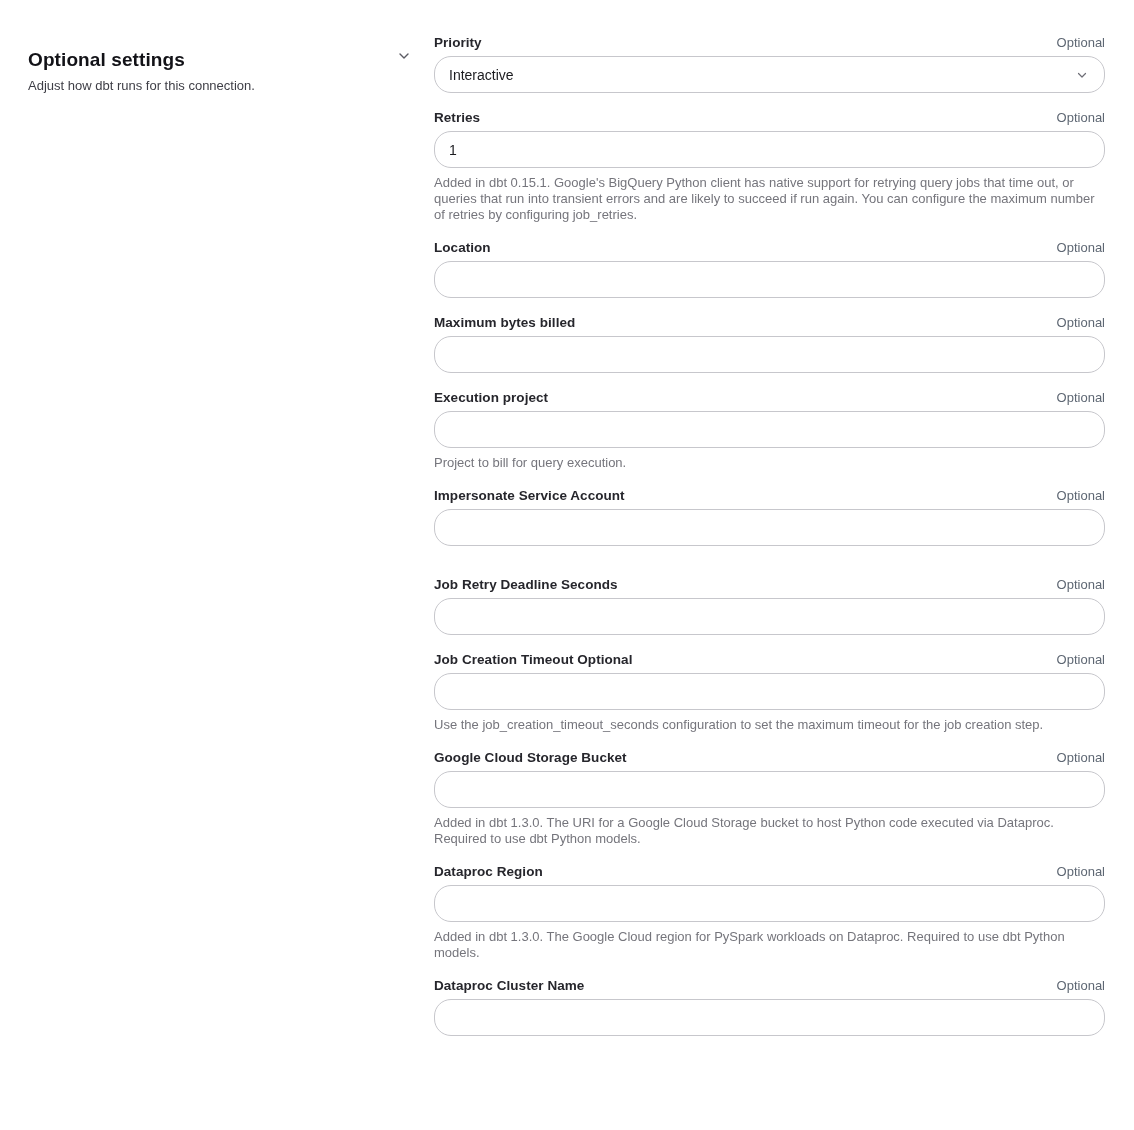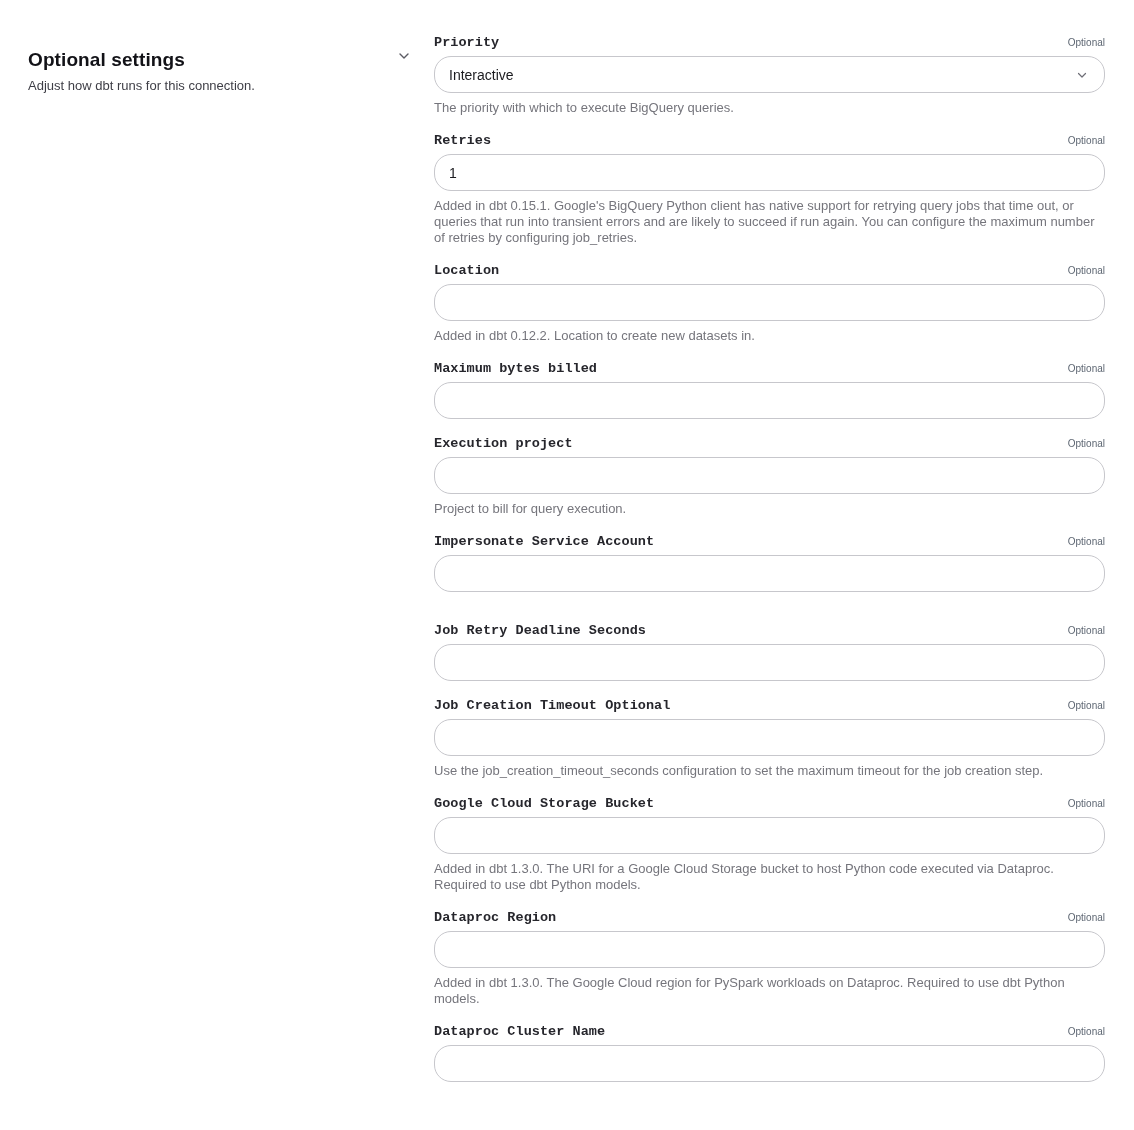--- a/index.html
+++ b/index.html
@@ -59,24 +59,23 @@
     display: flex;
     justify-content: space-between;
     align-items: baseline;
     margin-bottom: 6px;
   }
   .field-label {
     font-size: 13.5px;
     font-weight: 700;
     color: #26262c;
     letter-spacing: 0.05px;
-    font-family: Liberation Mono, monospace;
   }
   .optional-badge {
-    font-size: 10px;
+    font-size: 13px;
     font-weight: 400;
     color: #5e6773;
   }
   .field-input, .field-select {
     width: 100%;
     height: 37px;
     border: 1px solid #c7c7cc;
     border-radius: 17px;
     background: #ffffff;
     font-family: "Liberation Sans", "DejaVu Sans", sans-serif;
@@ -129,41 +128,39 @@
     </div>
 
     <div class="field-select">
       <span class="select-value">Interactive</span>
       <span class="chev" style="display:flex">
         <svg width="12" height="12" viewBox="0 0 12 12" fill="none">
           <path d="M2.5 4.5 L6 8 L9.5 4.5" stroke="currentColor" stroke-width="1.2" stroke-linecap="round" stroke-linejoin="round"></path>
         </svg>
       </span>
     </div>
-    <p class="field-help">The priority with which to execute BigQuery queries.</p>
   </div>
 
   <div class="field-group">
     <div class="field-head">
       <label class="field-label">Retries</label>
       <span class="optional-badge">Optional</span>
     </div>
     <input class="field-input" type="text" value="1" style="">
 
     <p class="field-help">Added in dbt 0.15.1. Google's BigQuery Python client has native support for retrying query jobs that time out, or queries that run into transient errors and are likely to succeed if run again. You can configure the maximum number of retries by configuring job_retries.</p>
   </div>
 
   <div class="field-group">
     <div class="field-head">
       <label class="field-label">Location</label>
       <span class="optional-badge">Optional</span>
     </div>
     <input class="field-input" type="text" value="" style="">
 
-    <p class="field-help">Added in dbt 0.12.2. Location to create new datasets in.</p>
   </div>
 
   <div class="field-group">
     <div class="field-head">
       <label class="field-label">Maximum bytes billed</label>
       <span class="optional-badge">Optional</span>
     </div>
     <input class="field-input" type="text" value="" style="">
 
   </div>

